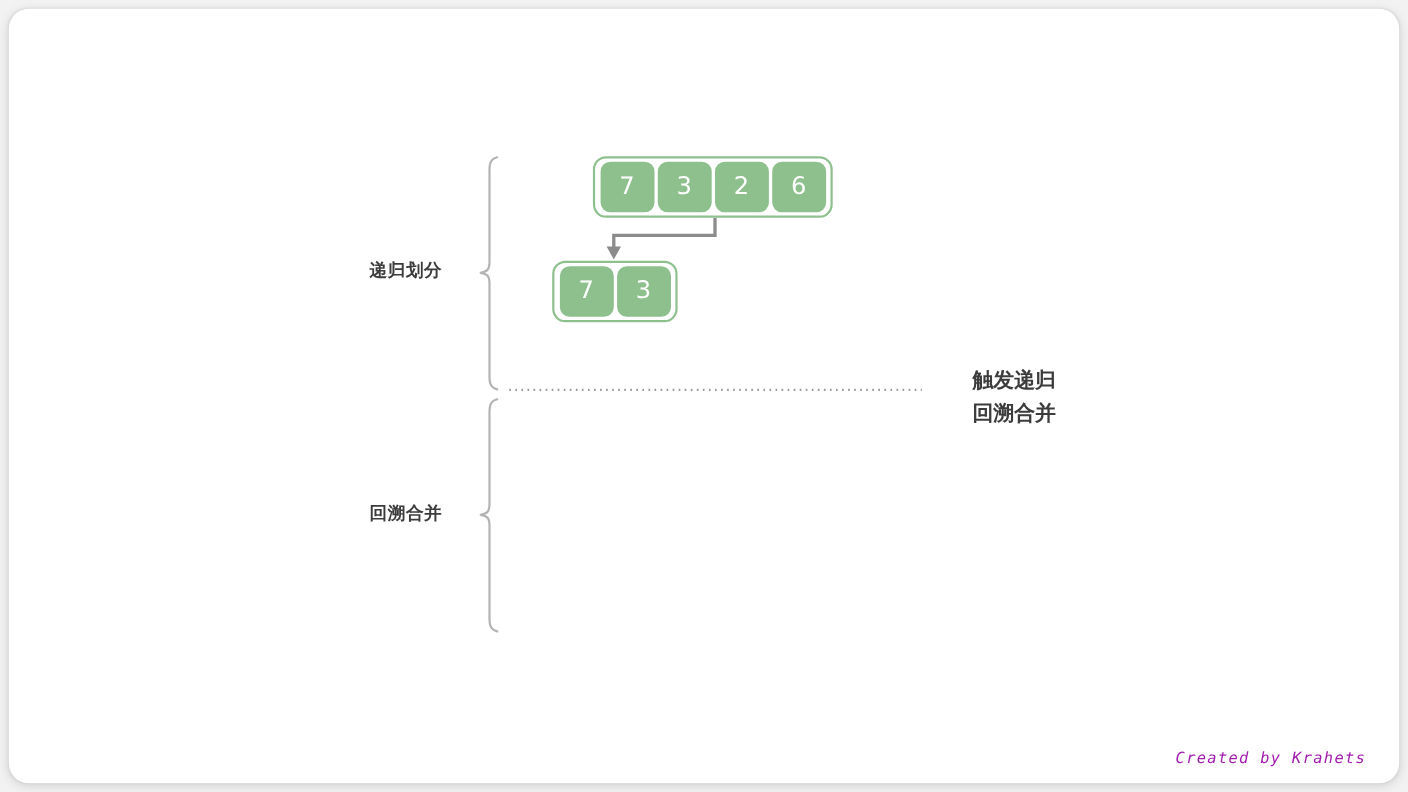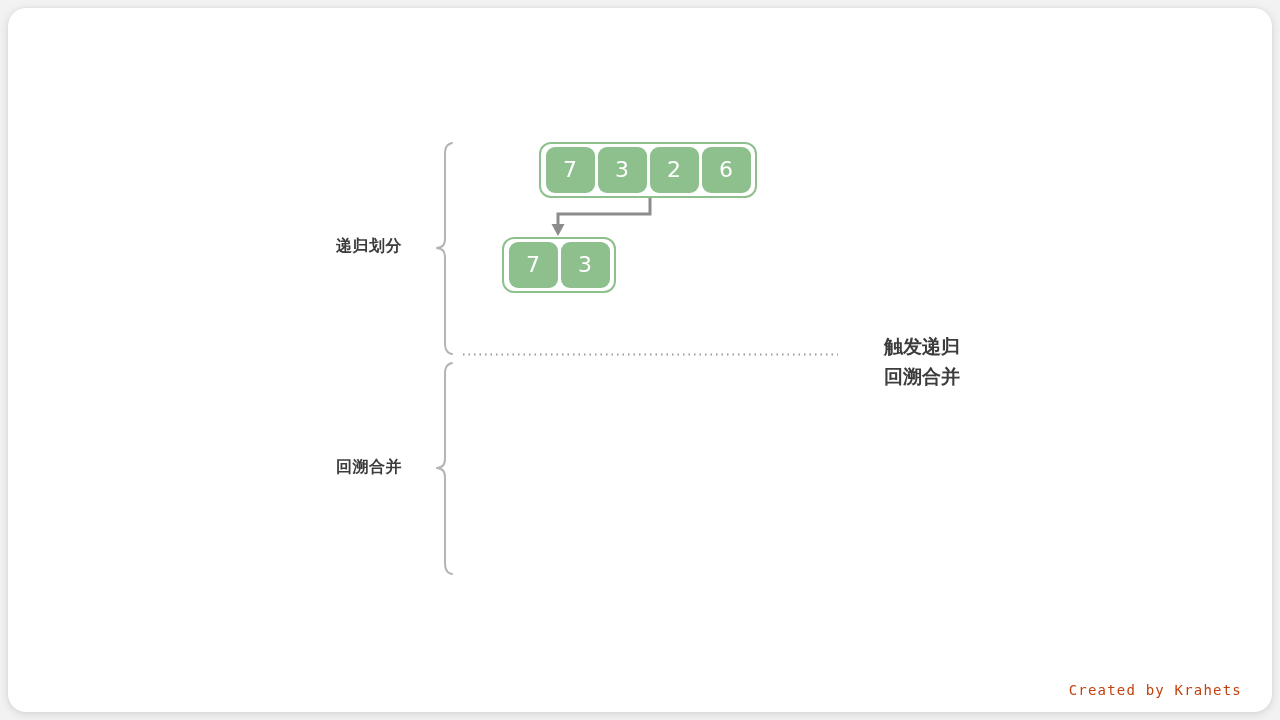--- a/index.html
+++ b/index.html
@@ -100,23 +100,24 @@
     margin-left: 40px;
   }
 
   
   #credit {
     position: absolute;
     right: 38px;
     bottom: 22px;
     font-size: 14px;
     letter-spacing: 1.2px;
-    color: #c2410c;
+    color: #a21caf;
     font-family: "DejaVu Sans Mono", "Liberation Mono", monospace;
     white-space: nowrap;
+    font-style: italic;
   }
 </style>
 </head>
 <body>
 
 <div id="canvas">
 
   <div class="card"></div>
 
   <svg id="figure" viewBox="0 0 1280 720">

